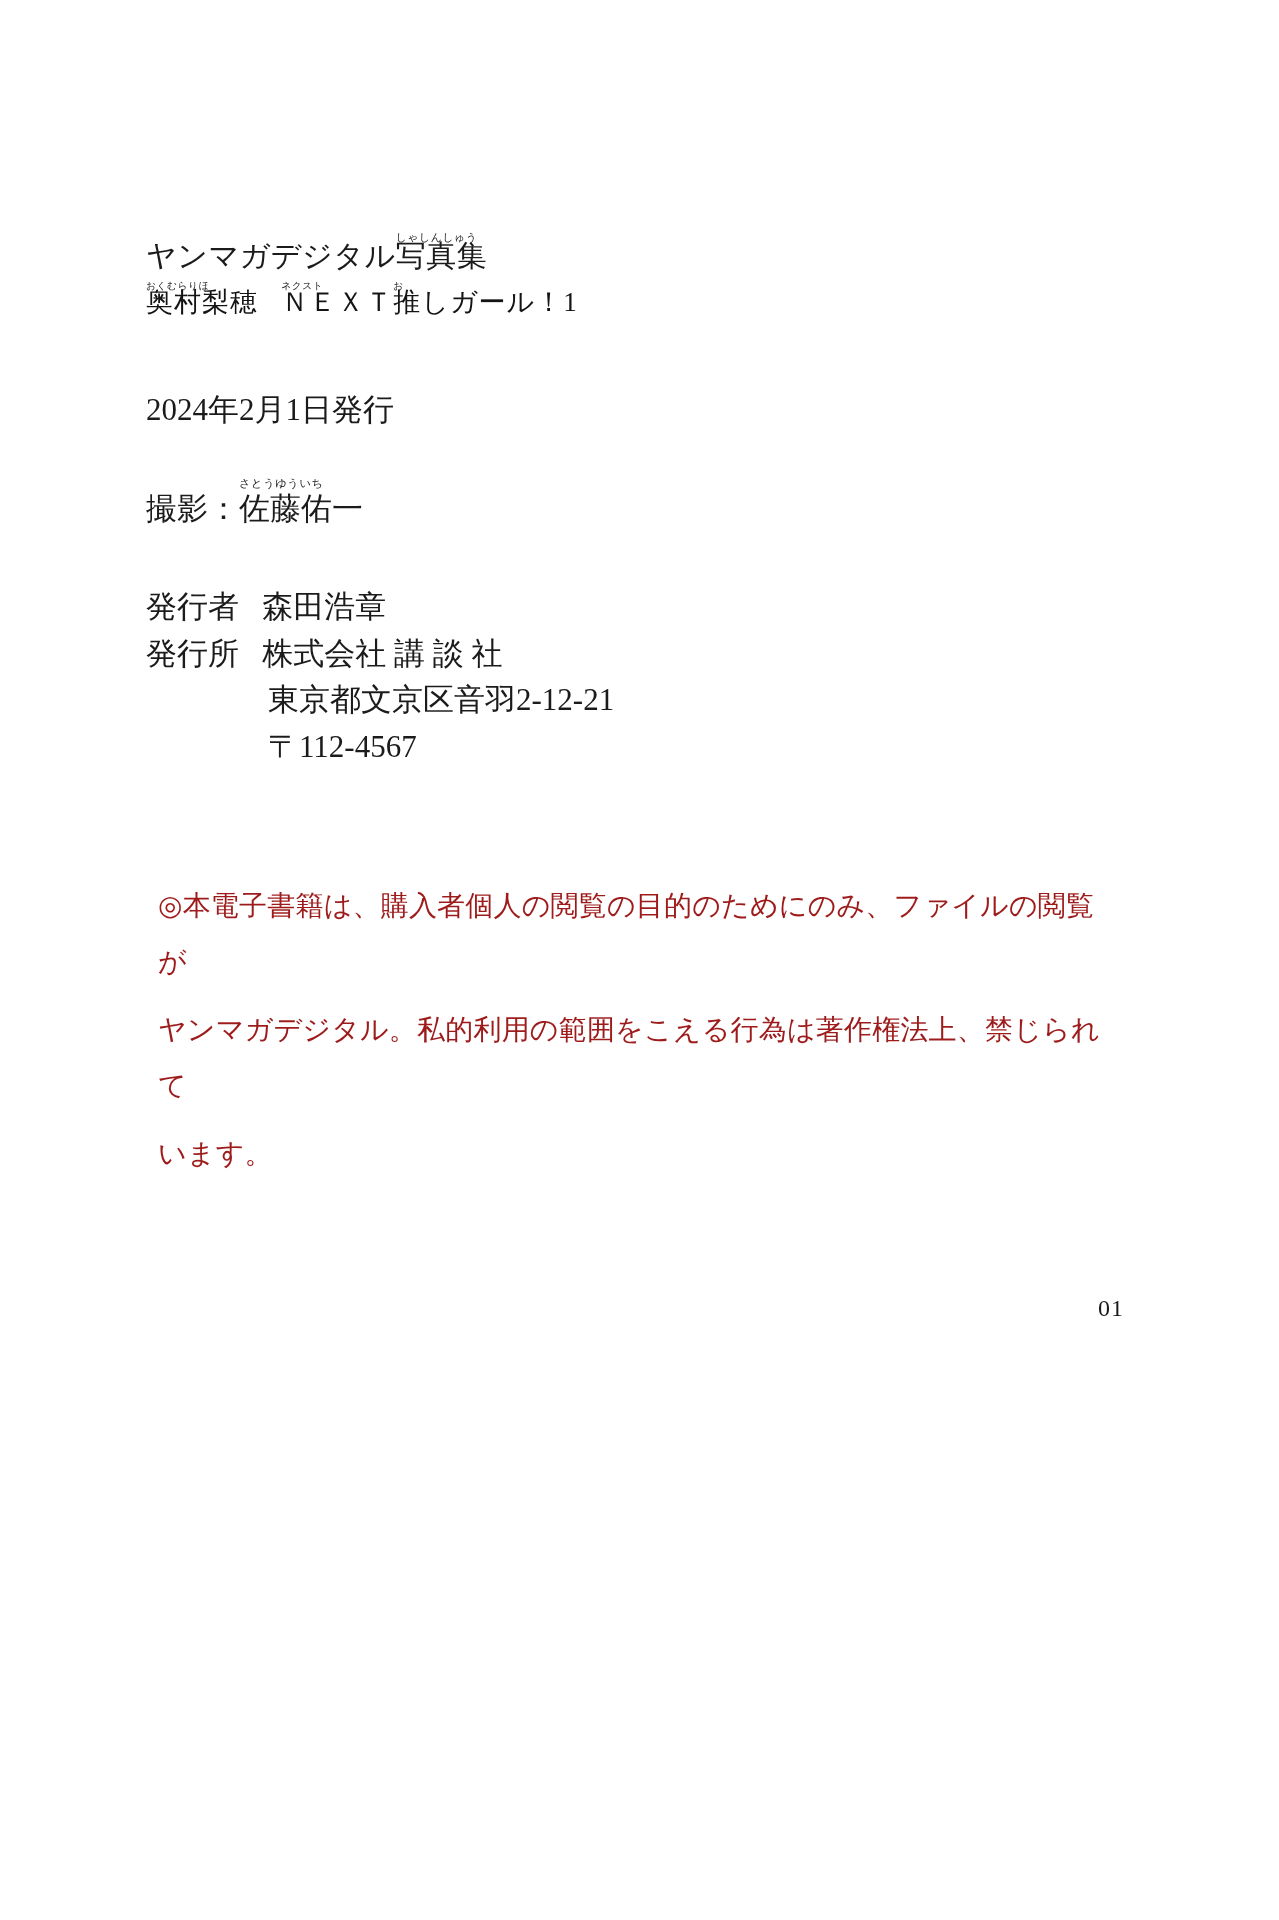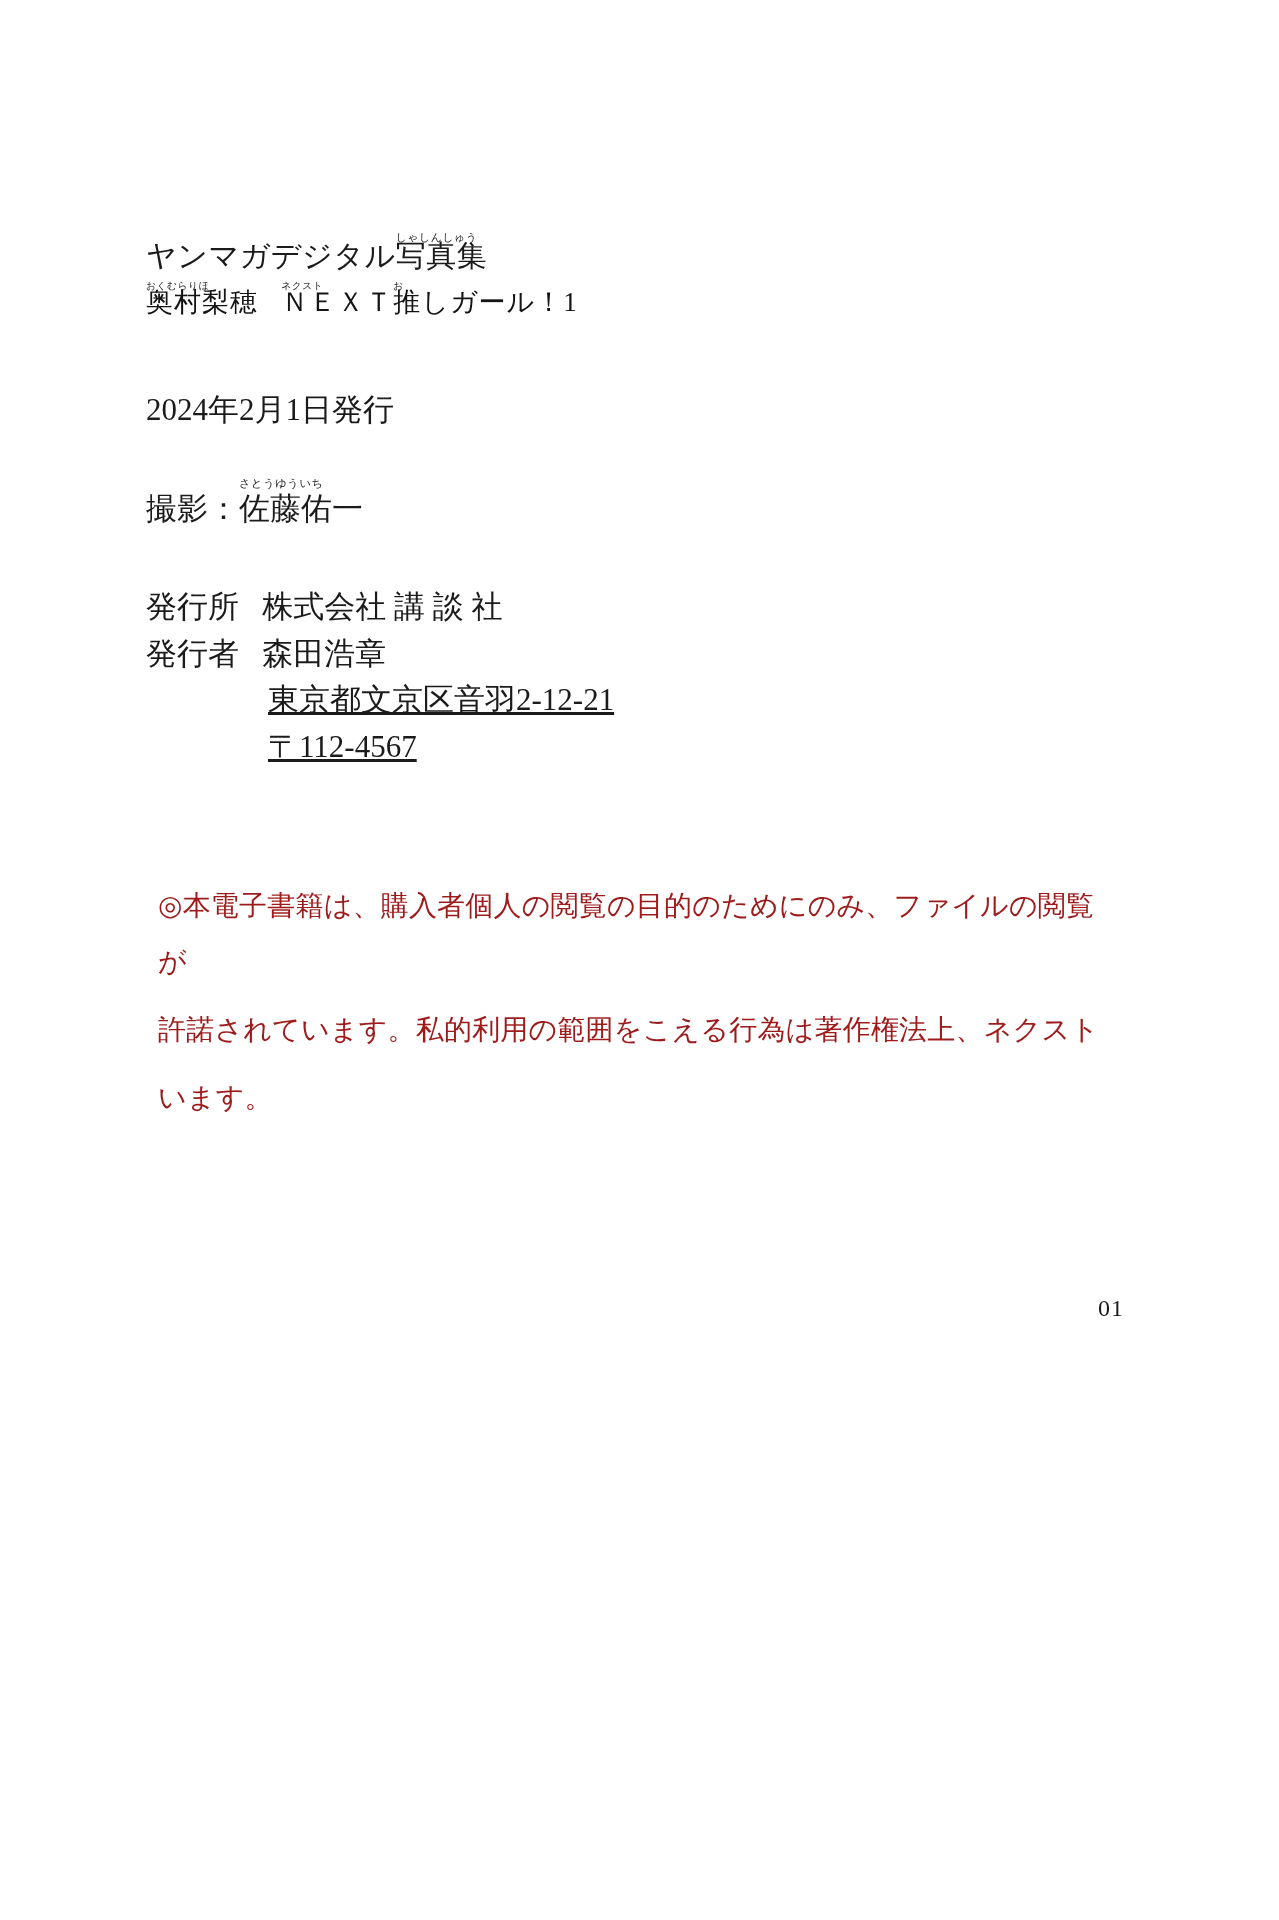--- a/index.html
+++ b/index.html
@@ -75,21 +75,20 @@
     line-height: 1.5;
     color: #1b1b1b;
     white-space: nowrap;
   }
   .gap-lg { height: 70px; }
   .gap-md { height: 52px; }
   .gap-xl { height: 96px; }
 
   .indent-pub {
     padding-left: 122px;
-    text-decoration: underline;
   }
 
   
   .notice {
     margin-top: 0;
     color: #9e1b1b;
     font-size: 28px;
     line-height: 2.0;
     letter-spacing: 0.2px;
     width: 985px;
@@ -127,36 +126,36 @@
     <div class="gap-md"></div>
 
     <div class="row">
       <span>撮影：</span><span class="ruby-wrap"><span class="rt">さとうゆういち</span><span class="rb">佐藤佑一</span></span>
     </div>
 
 
     <div class="gap-md"></div>
 
     <div class="row">
-      <span>発行所</span>&nbsp;&nbsp;&nbsp;<span>株式会社 講 談 社</span>
+      <span>発行者</span>&nbsp;&nbsp;&nbsp;<span>森田浩章</span>
     </div>
 
     <div class="row">
-      <span>発行者</span>&nbsp;&nbsp;&nbsp;<span>森田浩章</span>
+      <span>発行所</span>&nbsp;&nbsp;&nbsp;<span>株式会社 講 談 社</span>
     </div>
 
     <div class="row indent-pub">東京都文京区音羽2-12-21</div>
 
     <div class="row indent-pub">〒112-4567</div>
 
     <div class="gap-xl"></div>
 
     <div class="notice">
       <p>◎本電子書籍は、購入者個人の閲覧の目的のためにのみ、ファイルの閲覧が</p>
-      <p>許諾されています。私的利用の範囲をこえる行為は著作権法上、ネクスト</p>
+      <p>ヤンマガデジタル。私的利用の範囲をこえる行為は著作権法上、禁じられて</p>
       <p>います。</p>
     </div>
 
   </div>
 
   <div class="page-number">01</div>
 
 </div>
 
 </body></html>

